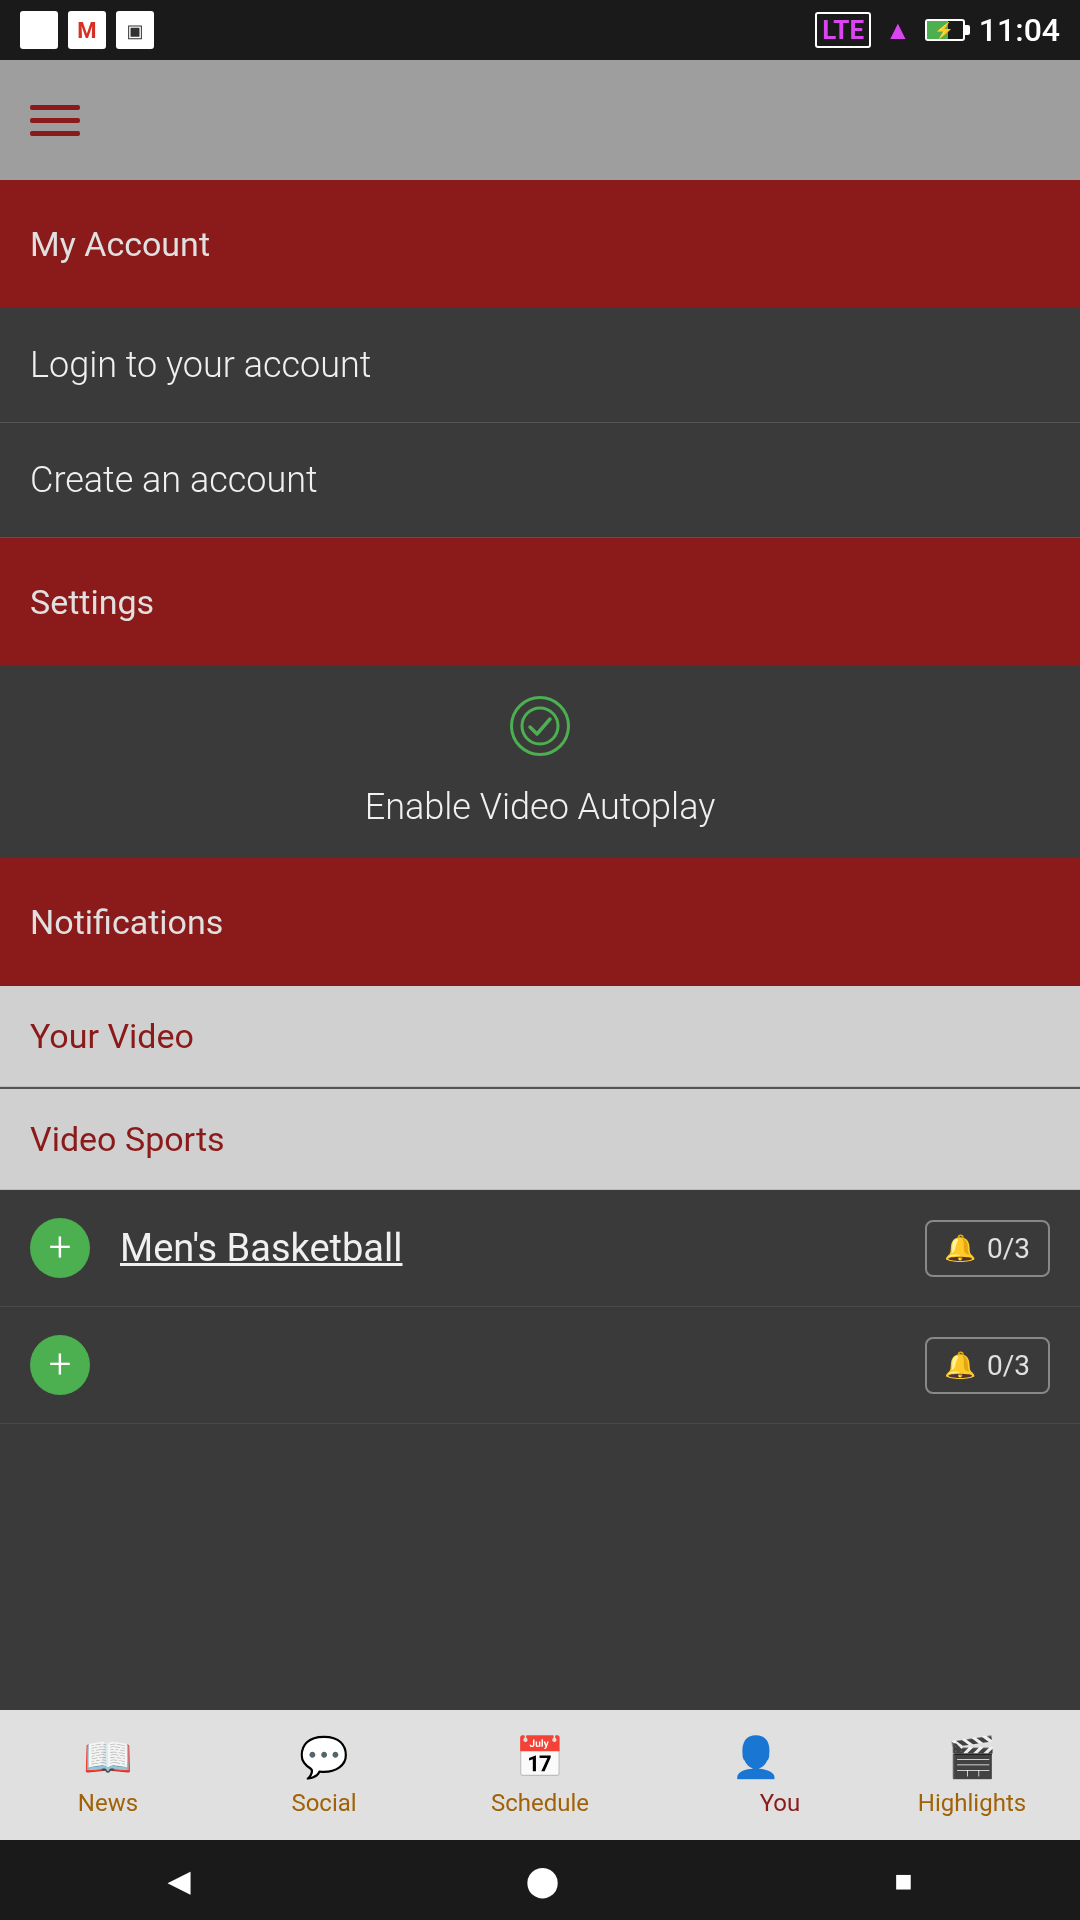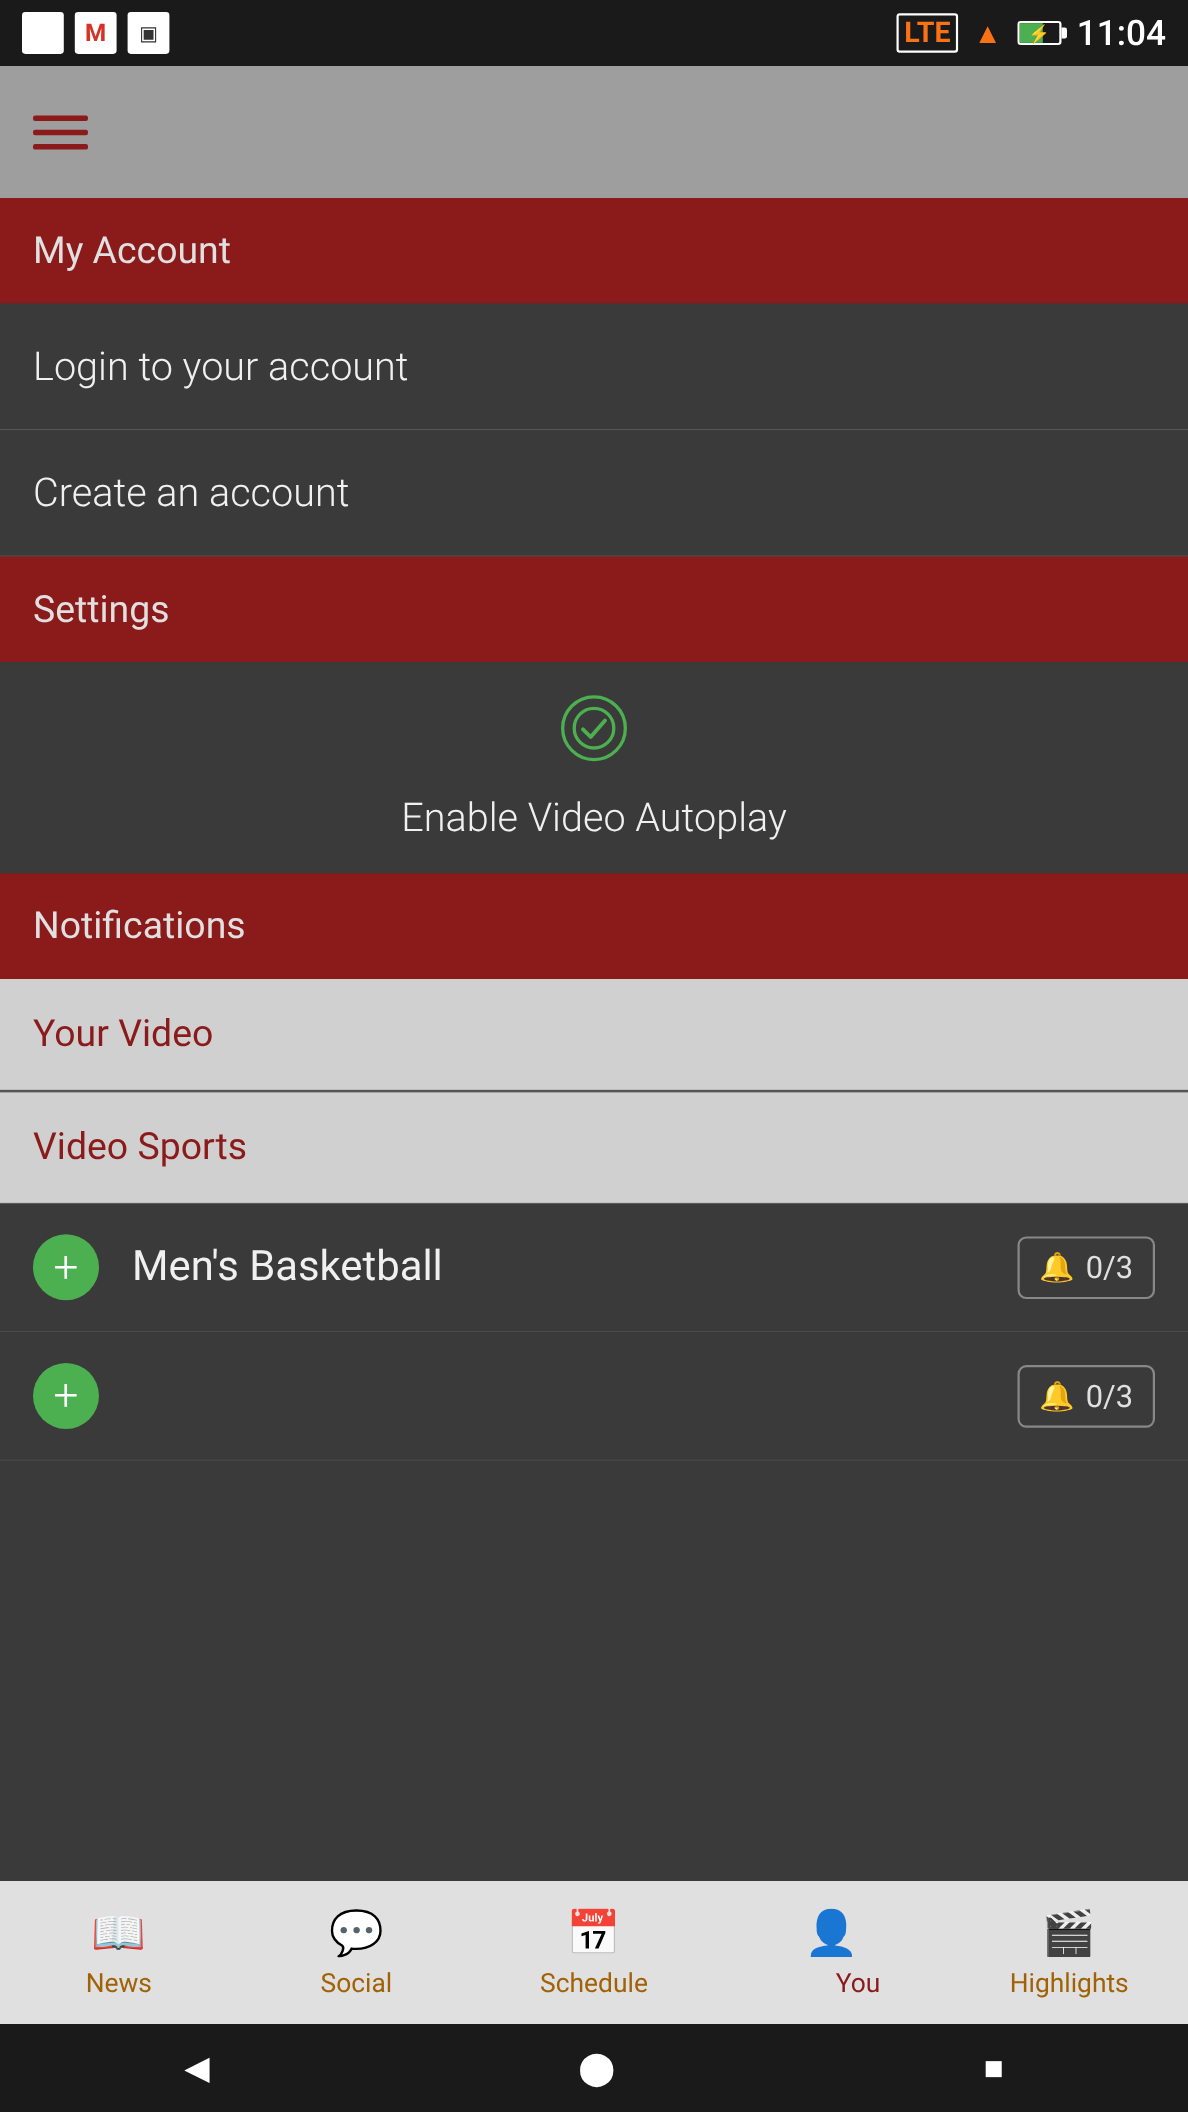--- a/index.html
+++ b/index.html
@@ -56,21 +56,21 @@
       justify-content: center;
       font-size: 18px;
       color: #333;
     }
     .status-bar-right {
       display: flex;
       align-items: center;
       gap: 14px;
     }
     .status-bar-right span {
-      color: #f97316;
+      color: #d946ef;
       font-size: 26px;
       font-weight: bold;
     }
     .lte-icon {
       color: white;
       font-size: 20px;
       font-weight: bold;
       border: 2px solid white;
       padding: 1px 5px;
       border-radius: 3px;
@@ -136,21 +136,21 @@
       width: 50px;
       height: 5px;
       background: #8b1a1a;
       border-radius: 2px;
     }
 
     
     .section-header {
       width: 100%;
       background: #8b1a1a;
-      padding: 28px 30px;
+      padding: 44px 30px;
     }
     .section-header-text {
       color: #e0e0e0;
       font-size: 34px;
       font-weight: 400;
     }
 
     
     .menu-section {
       background: #3a3a3a;
@@ -230,20 +230,21 @@
       color: white;
       font-size: 40px;
       font-weight: 300;
       line-height: 1;
       cursor: pointer;
     }
     .sport-name {
       color: #f0f0f0;
       font-size: 38px;
       font-weight: 400;
+      text-decoration: underline;
     }
     .notification-badge {
       background: transparent;
       border: 2px solid #888;
       border-radius: 8px;
       padding: 10px 18px;
       display: flex;
       align-items: center;
       gap: 10px;
       color: #e0e0e0;

